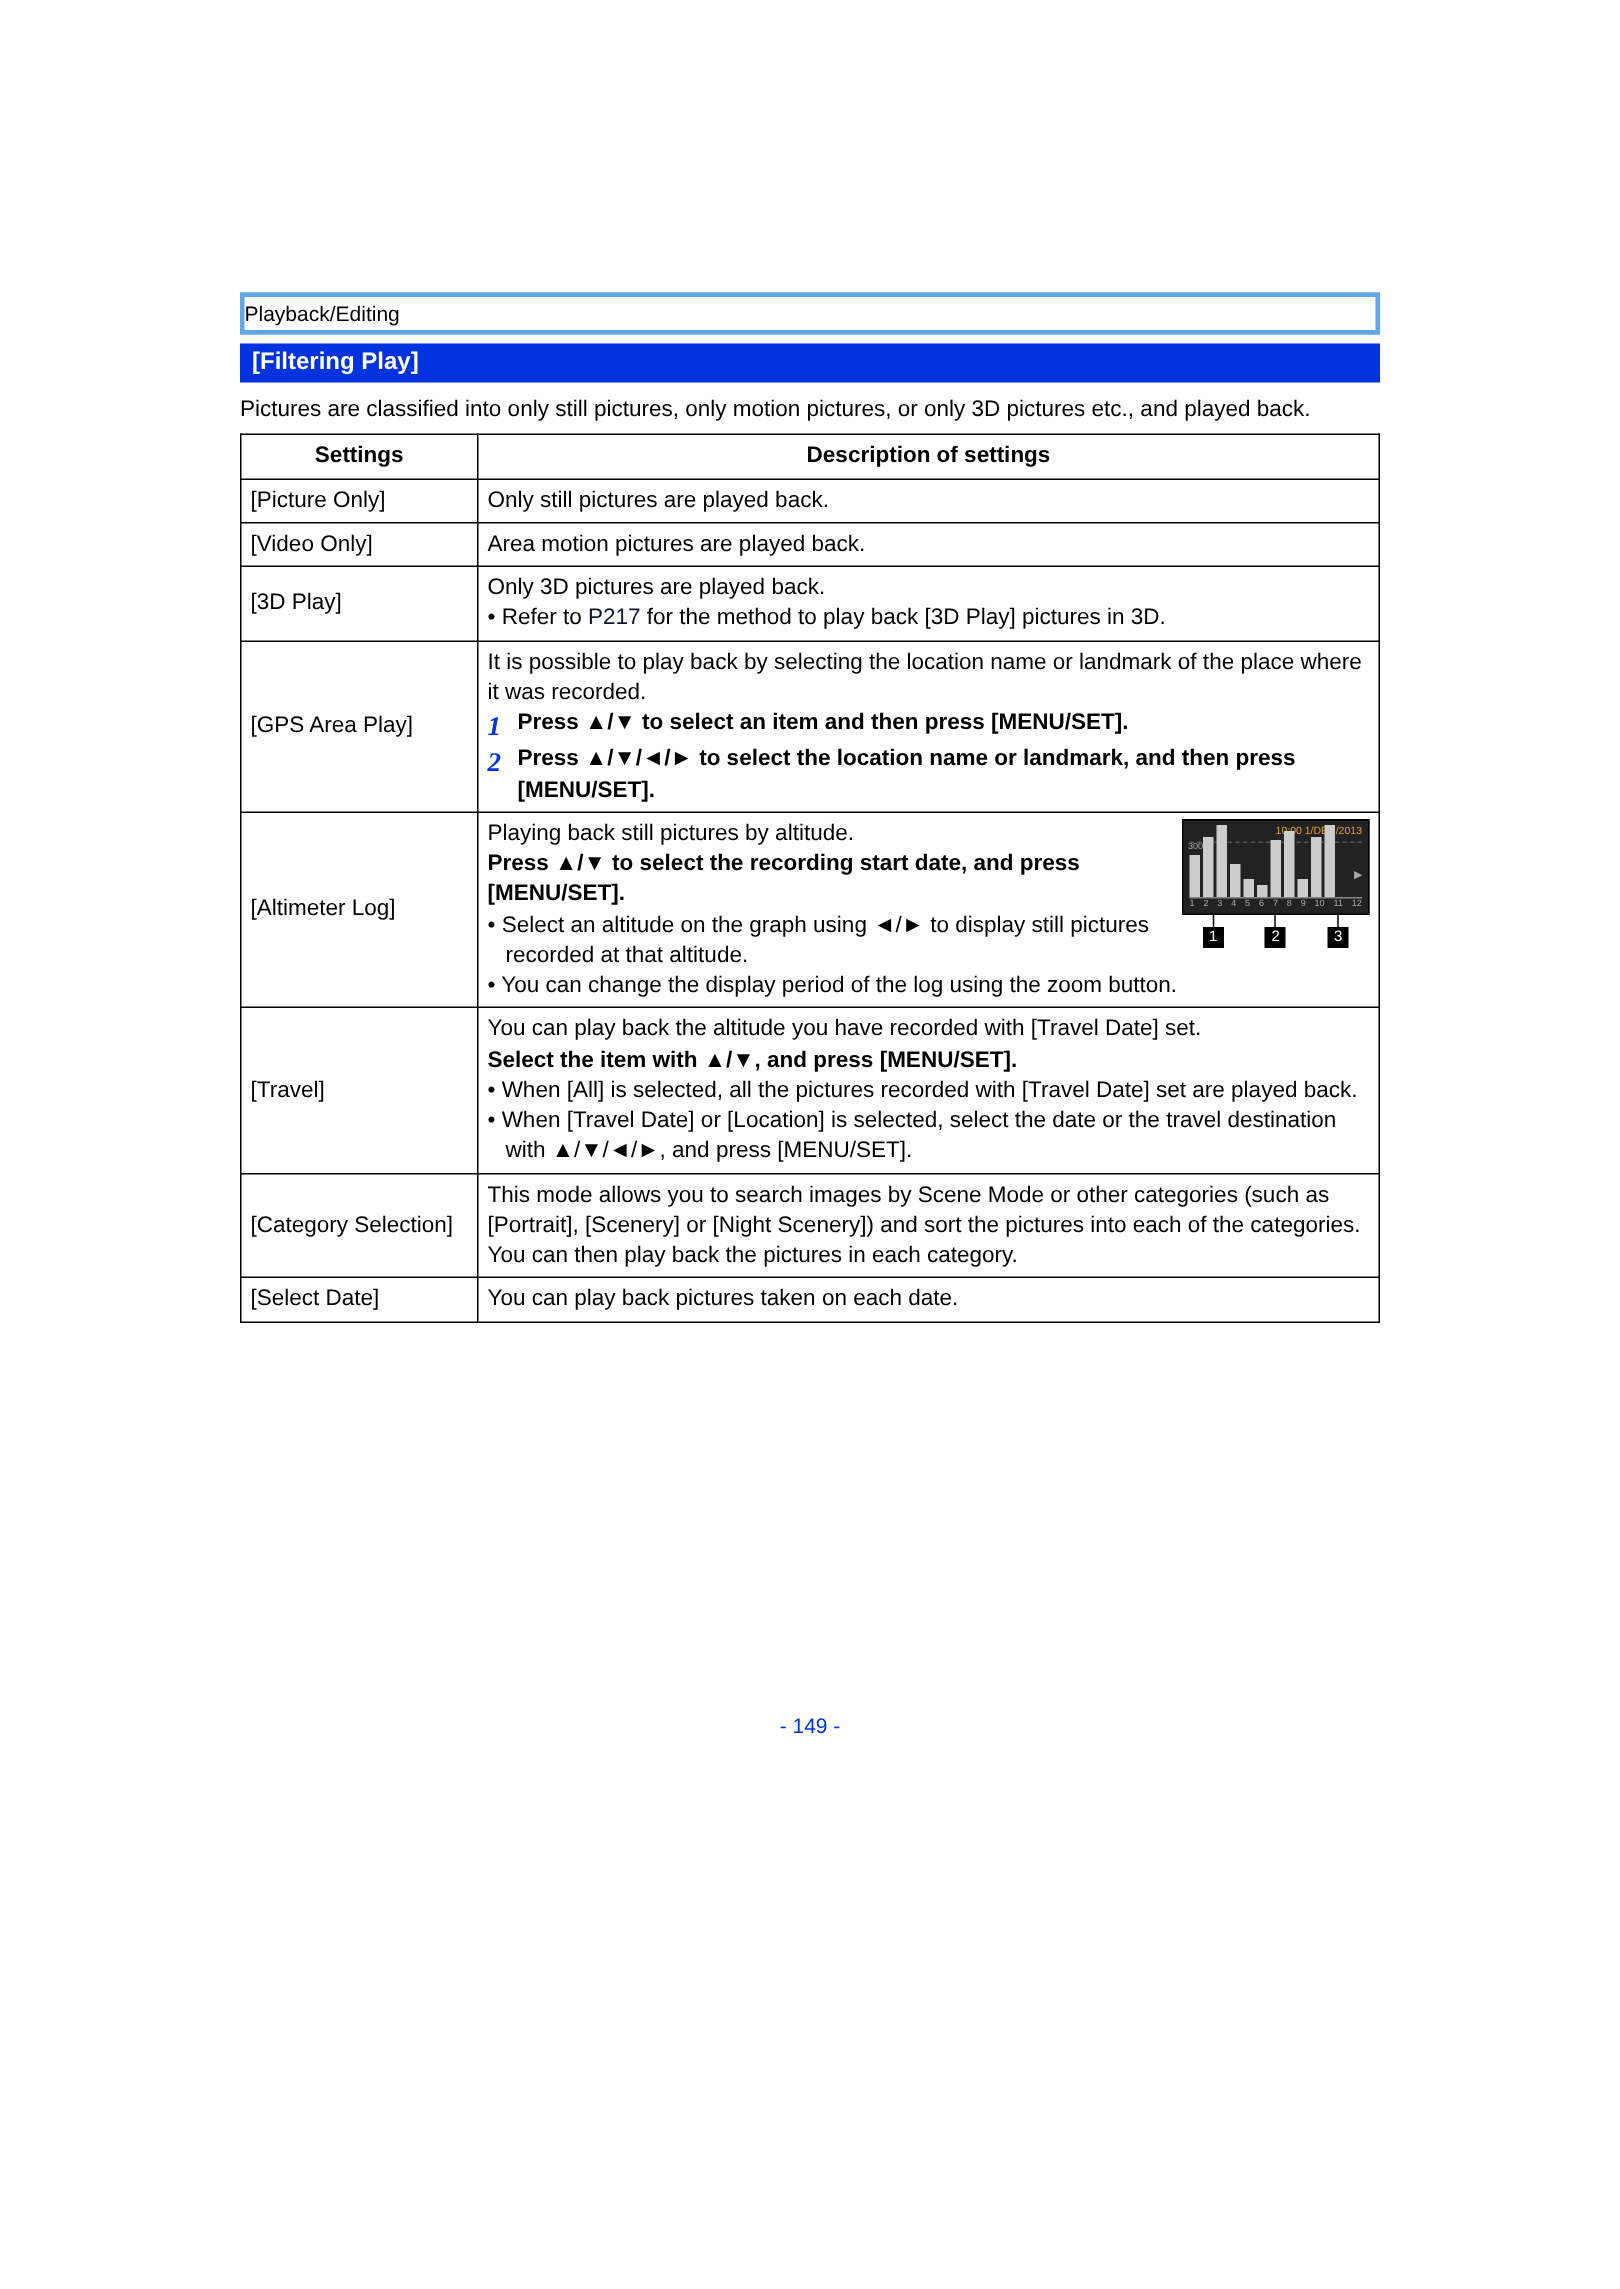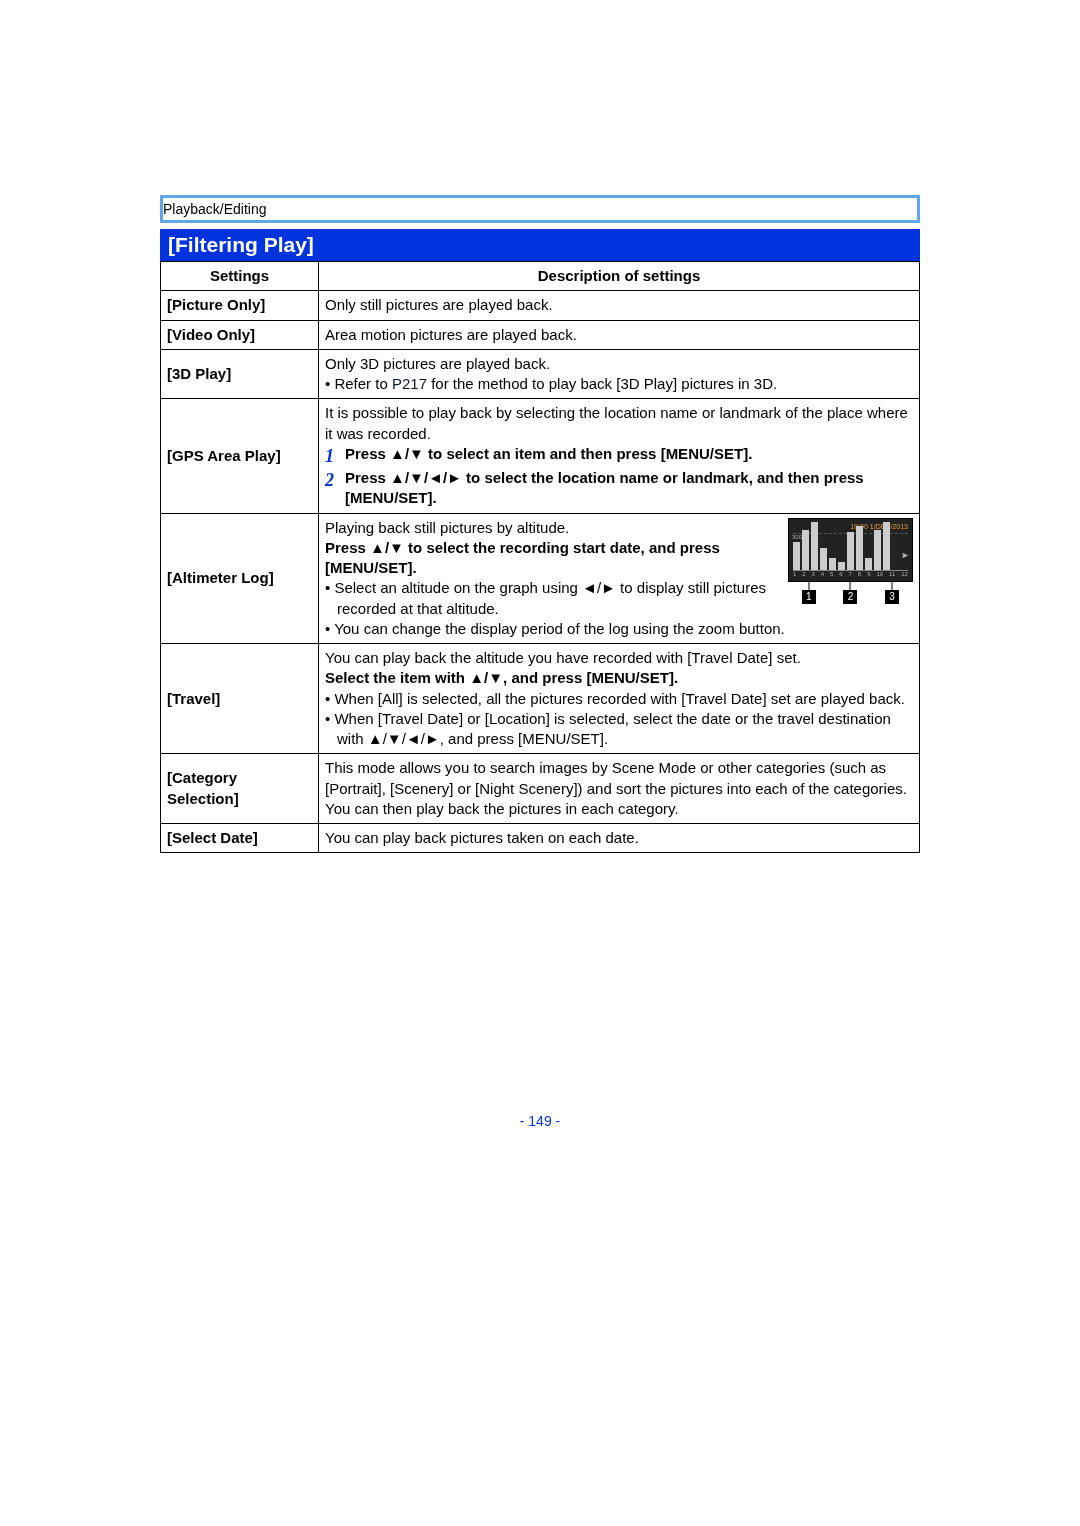--- a/index.html
+++ b/index.html
@@ -22,21 +22,21 @@
     background: #fff;
     margin: 2px;
     font-size: 14px;
     padding: 3px 0;
   }
   .section-title {
     background: #0033dd;
     color: #fff;
     font-weight: bold;
     padding: 4px 8px;
-    font-size: 21px;
+    font-size: 16px;
     margin-top: 6px;
   }
   .intro {
     margin: 8px 0 6px 0;
     line-height: 1.35;
     font-size: 15px;
   }
   table.settings {
     border-collapse: collapse;
     width: 100%;
@@ -48,21 +48,21 @@
     font-size: 15px;
     line-height: 1.35;
     text-align: left;
   }
   table.settings th {
     font-weight: bold;
     text-align: center;
   }
   .col1 {
     width: 145px;
-    font-weight: bold;
+    font-weight: normal;
     vertical-align: middle !important;
   }
   .link { color: #0f172a; }
   .stepnum { color: #0033dd; font-style: italic; font-weight: bold; font-family: "Times New Roman", serif; font-size: 18px; }
   .bold { font-weight: bold; }
   .bullet-line { text-indent: -0.8em; padding-left: 0.8em; }
   .alt-diagram {
     float: right;
     margin-left: 8px;
     width: 125px;
@@ -120,20 +120,21 @@
 <body>
 
 <div class="page">
 
   <div class="header-bar">
     <div class="header-inner">Playback/Editing</div>
   </div>
 
   <div class="section-title">[Filtering Play]</div>
 
+  <div class="intro">Pictures are classified into only still pictures, only motion pictures, or only 3D pictures etc., and played back.</div>
 
   <table class="settings">
     <tbody>
         <tr>
       <th class="col1">Settings</th>
       <th>Description of settings</th>
     </tr>
 
     <tr>
       <td class="col1">[Picture Only]</td>

